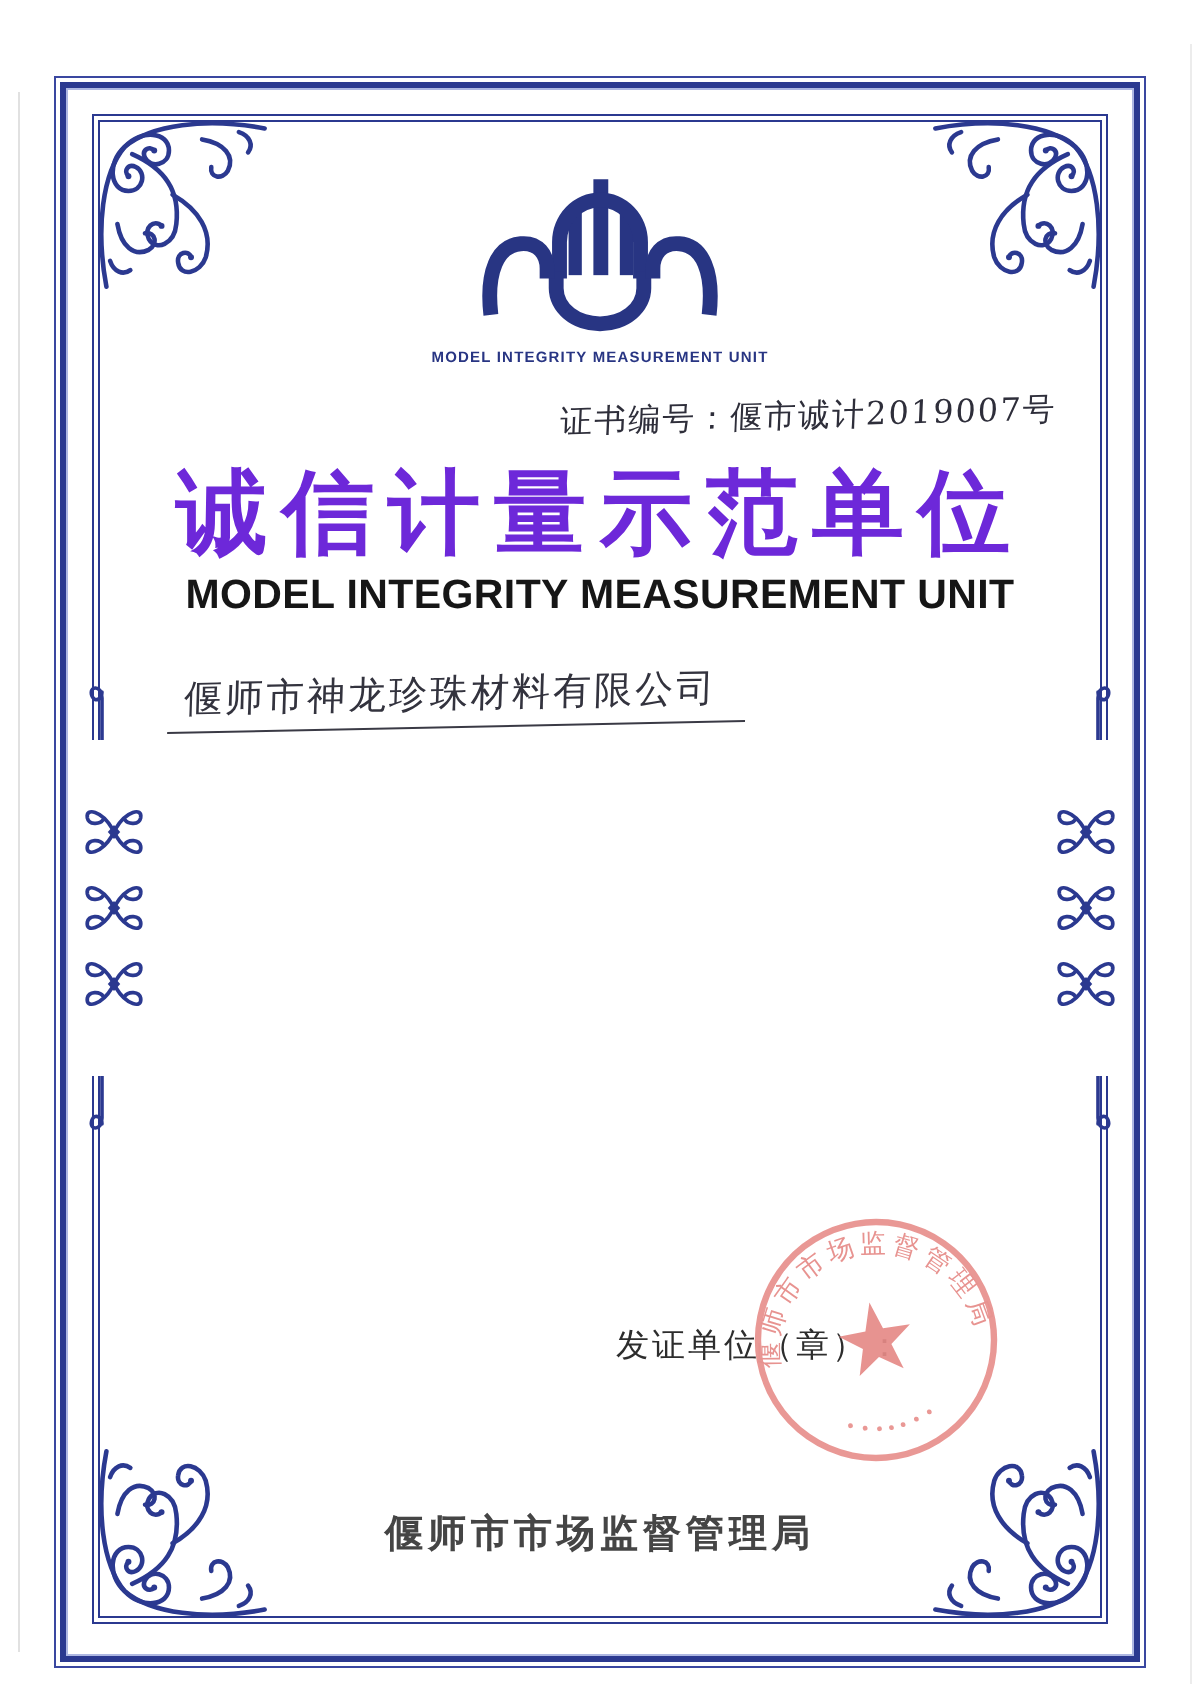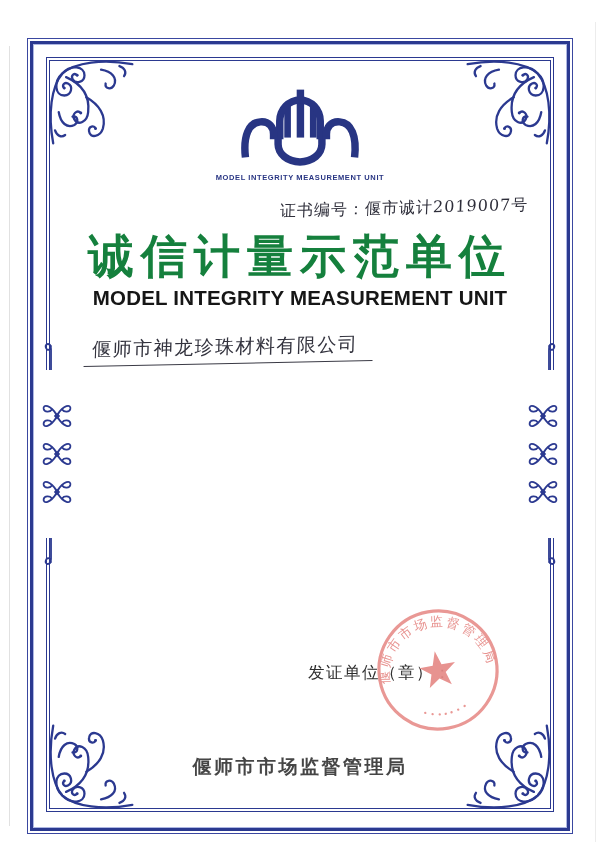--- a/index.html
+++ b/index.html
@@ -57,21 +57,21 @@
   .cert-no{
     position:absolute; right:72px; top:186px; font-size:16px; color:#2e2e3a;
     font-family:"DejaVu Serif",serif; transform:rotate(-1.5deg) skewX(-4deg);
     letter-spacing:1px; white-space:nowrap;
   }
 
   
   .title-cn{
     position:absolute; left:0; right:0; top:214px; text-align:center;
     font-family:"Liberation Serif",serif; font-weight:900; font-size:46px;
-    letter-spacing:7px; color:#15803d; white-space:nowrap;
+    letter-spacing:7px; color:#6d28d9; white-space:nowrap;
   }
   .title-en{
     position:absolute; left:0; right:0; top:274px; text-align:center;
     font-family:"Liberation Sans",sans-serif; font-weight:800; font-size:20.5px;
     letter-spacing:.2px; color:#161616; white-space:nowrap;
   }
 
   
   .company{
     position:absolute; left:84px; top:322px; font-size:19px; color:#33333e;

